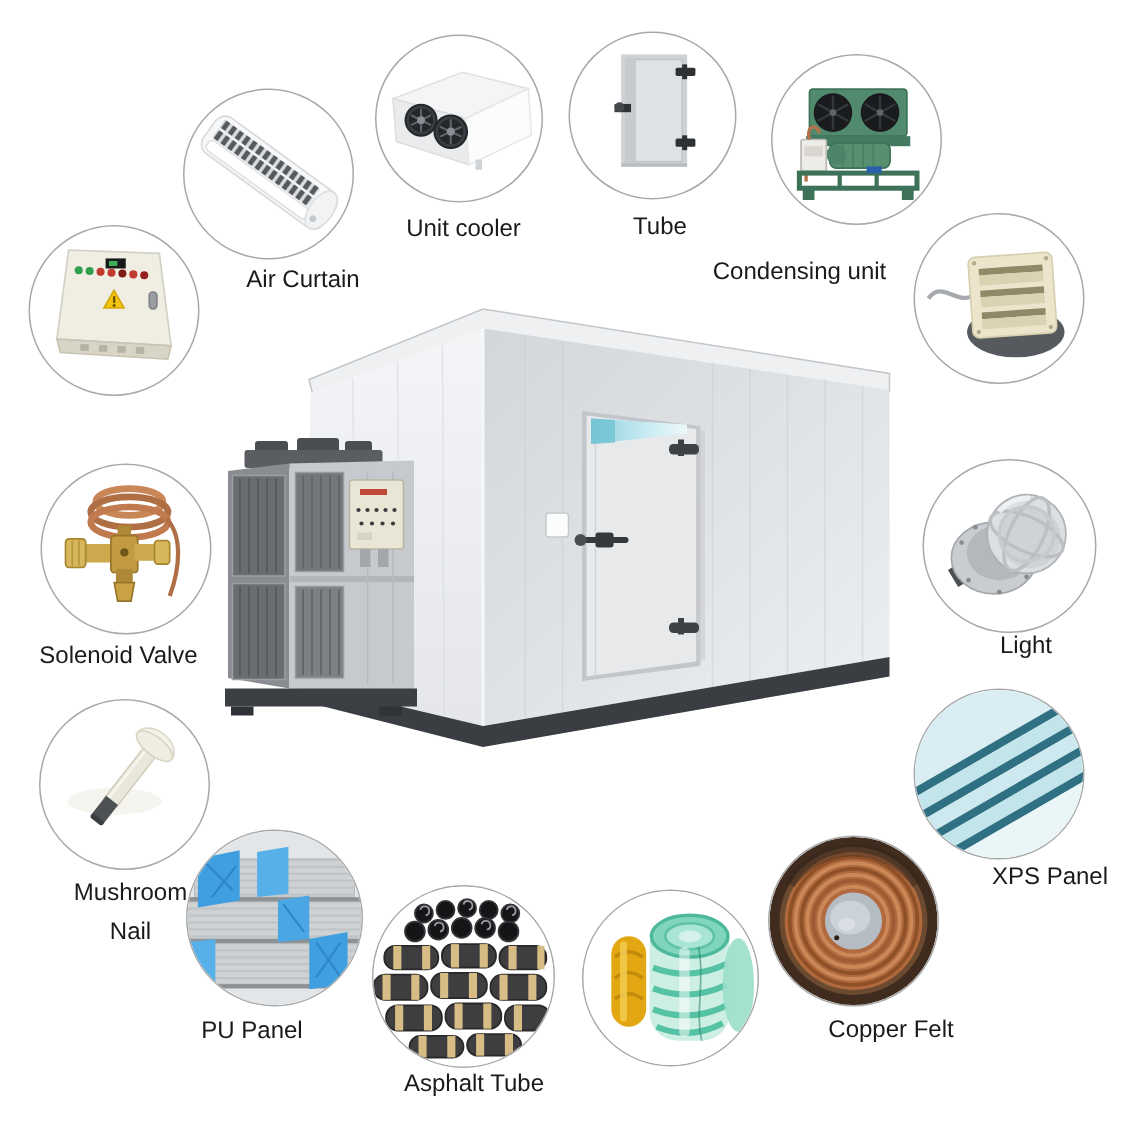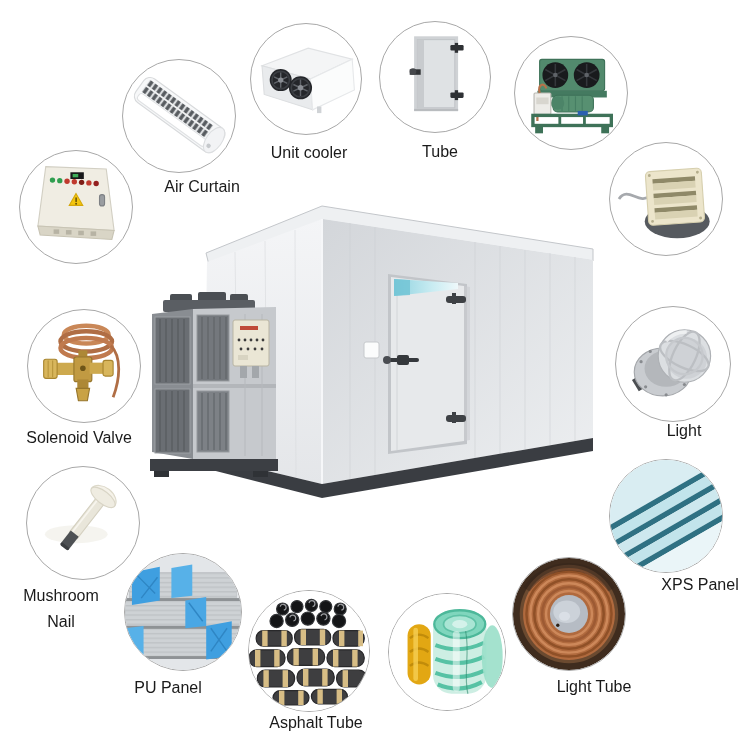--- a/index.html
+++ b/index.html
@@ -4,21 +4,21 @@
 <style>
   html,body{margin:0;padding:0;background:#fff;}
   .stage{position:relative;width:750px;height:750px;background:#fff;overflow:hidden;
          font-family:"Liberation Sans",sans-serif;}
   .scene{position:absolute;left:0;top:0;}
   .circle{position:absolute;border-radius:50%;border:1px solid #a8a8a8;background:#fff;
           overflow:hidden;box-sizing:border-box;}
   .circle svg{display:block;width:100%;height:100%;}
   .label{position:absolute;transform:translateX(-50%);font-size:16px;color:#1a1a1a;
          white-space:nowrap;line-height:24px;}
-  .label.two-line{text-align:center;line-height:26px;}
+  .label.two-line{text-align:center;line-height:26px;margin-left:26px;}
 </style>
 </head>
 <body>
 
 <div class="stage">
 
   <svg class="scene" width="750" height="750" viewBox="0 0 750 750">
     <defs>
       <linearGradient id="gFront" x1="0" y1="0" x2="1" y2="1">
         <stop offset="0" stop-color="#d3d6da"></stop>
@@ -223,20 +223,21 @@
       <rect x="19" y="54" width="11" height="6" fill="#d8d6cf"></rect>
       <path d="M22,50 C20,42 26,40 28,46 M20,69 L20,75" stroke="#b5714a" stroke-width="2" fill="none"></path>
       <rect x="16" y="70" width="70" height="9" fill="none" stroke="#3e7258" stroke-width="3"></rect>
       <line x1="40" y1="70" x2="40" y2="79" stroke="#3e7258" stroke-width="2.5"></line>
       <line x1="62" y1="70" x2="62" y2="79" stroke="#3e7258" stroke-width="2.5"></line>
       <rect x="56" y="66" width="9" height="4" fill="#2a5fae"></rect>
       <rect x="18" y="80" width="7" height="6" fill="#3e7258"></rect>
         <rect x="77" y="80" width="7" height="6" fill="#3e7258"></rect>
     </svg>
   </div>
+  <div class="label" style="left:533px;top:170px">Condensing unit</div>
 
   <div class="circle" style="left:19px;top:150px;width:114px;height:114px">
     <svg viewBox="0 0 100 100">
       <polygon points="23,14 77,16 84,71 16,67" fill="#f0ede3" stroke="#d2cfc3"></polygon>
       <polygon points="16,67 84,71 82,79 18,75" fill="#d9d5c6" stroke="#c8c4b4"></polygon>
       <rect x="45" y="19" width="12" height="6" fill="#17181a"></rect>
       <rect x="47" y="20.5" width="5" height="3" fill="#3fae58"></rect>
       <circle cx="29" cy="26" r="2.4" fill="#2f9e4f"></circle>
         <circle cx="35.5" cy="26.5" r="2.4" fill="#2f9e4f"></circle>
       <circle cx="42" cy="27" r="2.4" fill="#c03a2e"></circle>
@@ -395,21 +396,21 @@
         <circle cx="50" cy="50" r="24" stroke="#9d5a33" stroke-width="2.2"></circle>
         <circle cx="50" cy="50" r="20.5" stroke="#cd885a" stroke-width="2.2"></circle>
       </g>
       <circle cx="50" cy="50" r="17" fill="#b6bcc4"></circle>
       <ellipse cx="48" cy="48" rx="12" ry="10" fill="#ccd2d9"></ellipse>
       <ellipse cx="46" cy="52" rx="5" ry="4" fill="#dde2e8" opacity="0.8"></ellipse>
       <circle cx="40" cy="60" r="1.5" fill="#2e2014"></circle>
       <path d="M12,28 A46,46 0 0 1 88,28" stroke="#33241a" stroke-width="7" fill="none" opacity="0.45"></path>
     </svg>
   </div>
-  <div class="label" style="left:594px;top:675px">Light Tube</div>
+  <div class="label" style="left:594px;top:675px">Copper Felt</div>
 
   <div class="circle" style="left:248px;top:590px;width:122px;height:122px">
     <svg viewBox="0 0 100 100">
       <rect width="100" height="100" fill="#ffffff"></rect>
       <g>
         <g fill="#141517" stroke="#323437">
           <circle cx="28" cy="15" r="5"></circle>
             <circle cx="40" cy="13" r="5"></circle>
             <circle cx="52" cy="12" r="5"></circle>
           <circle cx="64" cy="13" r="5"></circle>

